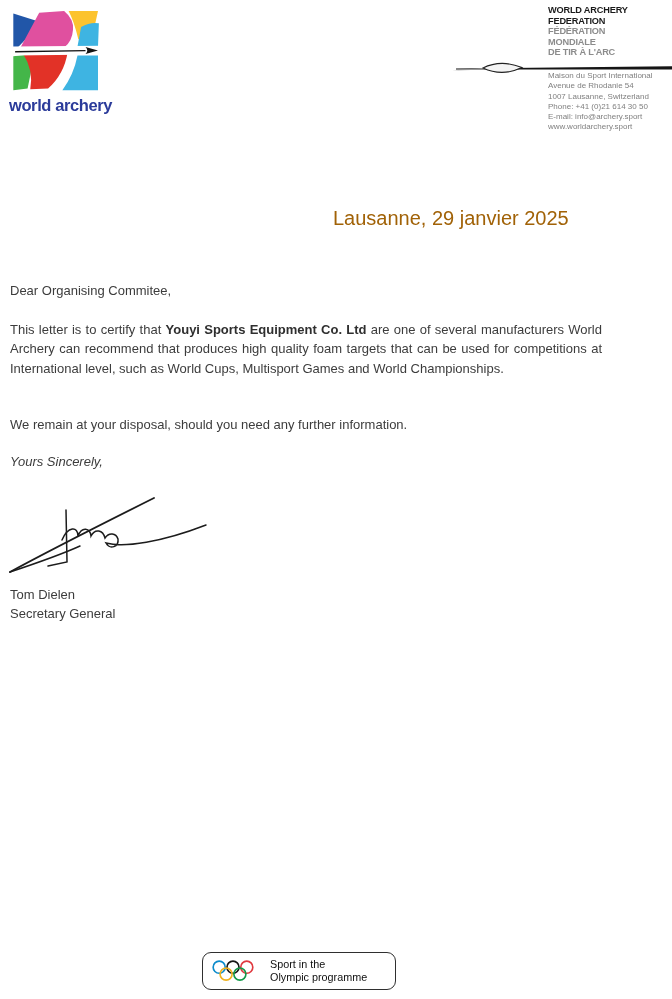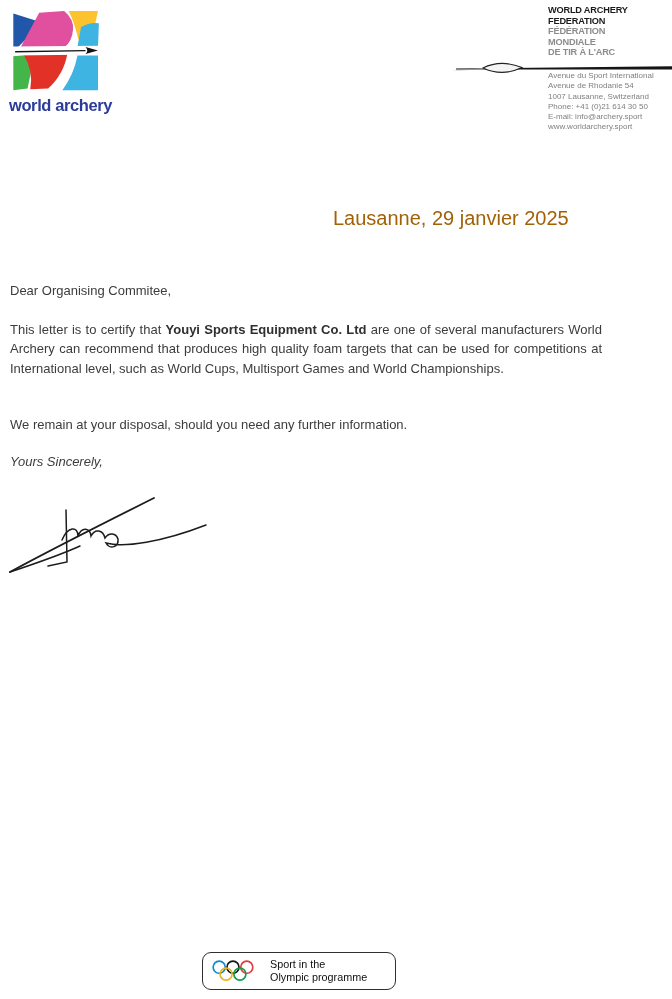--- a/index.html
+++ b/index.html
@@ -90,21 +90,21 @@
     <div class="fr">DE TIR À L'ARC</div>
   </div>
 
   <svg class="arrow-graphic" viewBox="0 0 222 20" preserveAspectRatio="none" xmlns="http://www.w3.org/2000/svg">
     <path d="M6,10.6 L222,8.2 L222,11.4 L6,11.6 Z" fill="#151515"></path>
     <path d="M2,12.5 L40,9.5 L40,11.5 Z" fill="#9a9a9a"></path>
     <path d="M33,10 Q51,1 72,9.6 Q52,19 33,10 Z" fill="#f4f4f4" stroke="#222222" stroke-width="1.1"></path>
   </svg>
 
   <div class="address-block">
-    <div>Avenue du Sport International</div>
+    <div>Maison du Sport International</div>
     <div>Avenue de Rhodanie 54</div>
     <div>1007 Lausanne, Switzerland</div>
     <div>Phone: +41 (0)21 614 30 50</div>
     <div>E-mail: info@archery.sport</div>
     <div>www.worldarchery.sport</div>
   </div>
 
   <div class="dateline">Lausanne, 29 janvier 2025</div>
 
   <div class="body-text salutation">Dear Organising Commitee,</div>
@@ -119,20 +119,24 @@
 
   <div class="body-text closing">Yours Sincerely,</div>
 
   <svg class="signature" viewBox="0 0 205 92" xmlns="http://www.w3.org/2000/svg" fill="none" stroke="#1c1c1c" stroke-linecap="round">
     <path d="M4,86 C48,62 112,30 148,12" stroke-width="1.8"></path>
     <path d="M4,86 C28,78 52,70 74,60" stroke-width="1.5"></path>
     <path d="M60,24 L61,76 L42,80" stroke-width="1.5"></path>
     <path d="M56,54 C62,40 72,40 72,50 C76,40 84,42 85,50 C89,42 97,44 99,52 C103,46 110,47 112,53 C113,61 104,64 100,57 C118,62 156,56 200,39" stroke-width="1.5"></path>
   </svg>
 
+  <div class="body-text signer">
+    <div>Tom Dielen</div>
+    <div>Secretary General</div>
+  </div>
 
   <div class="olympic-box">
     <svg class="olympic-rings" viewBox="0 0 58 30" xmlns="http://www.w3.org/2000/svg" fill="none" stroke-width="1.9">
       <circle cx="9.5" cy="10" r="7" stroke="#0b8bcb"></circle>
       <circle cx="25.5" cy="10" r="7" stroke="#151515"></circle>
       <circle cx="41.5" cy="10" r="7" stroke="#e0393f"></circle>
       <circle cx="17.5" cy="18" r="7" stroke="#efb21f"></circle>
       <circle cx="33.5" cy="18" r="7" stroke="#129a48"></circle>
     </svg>
     <div class="olympic-label">

